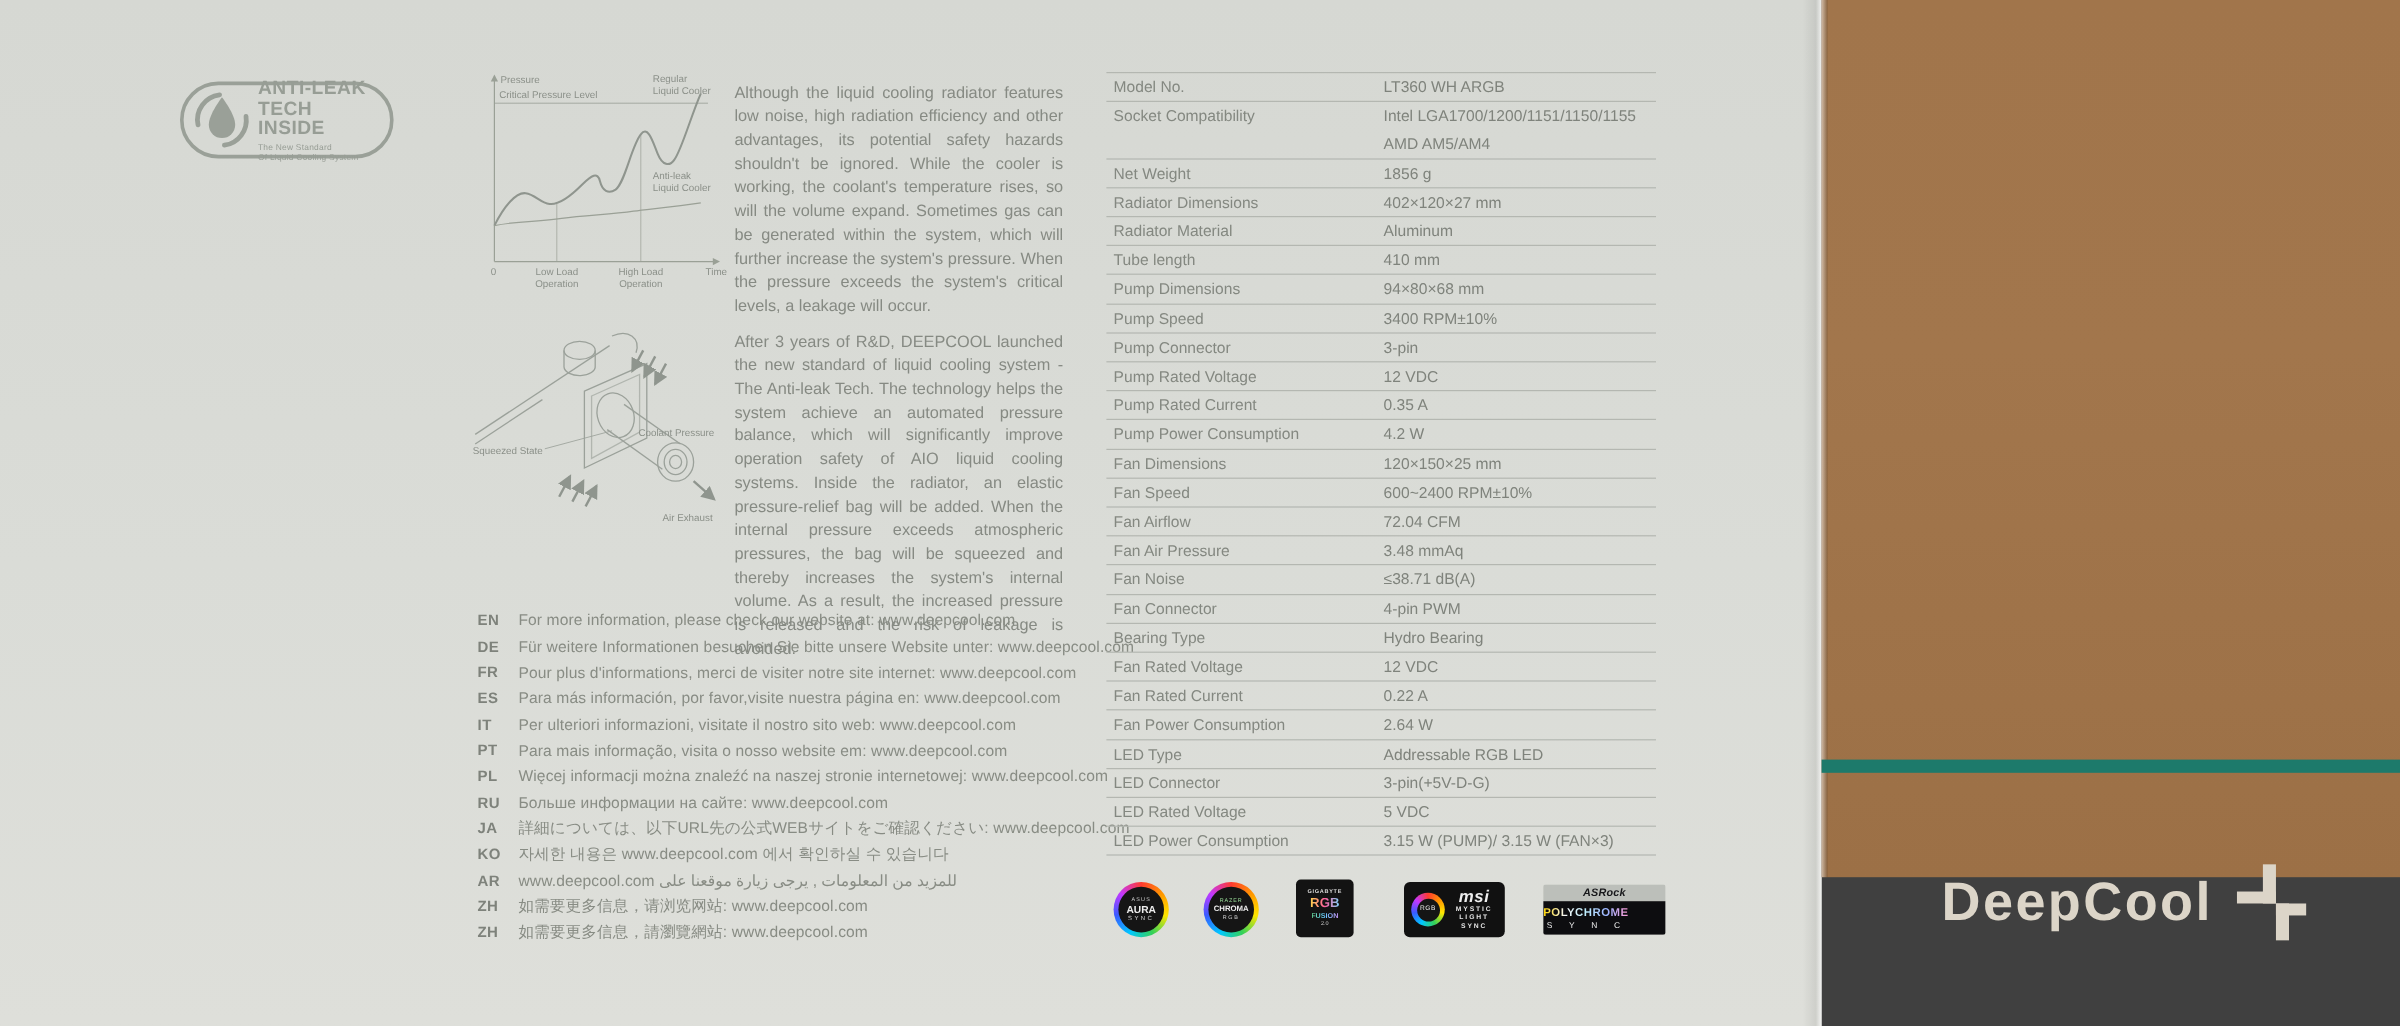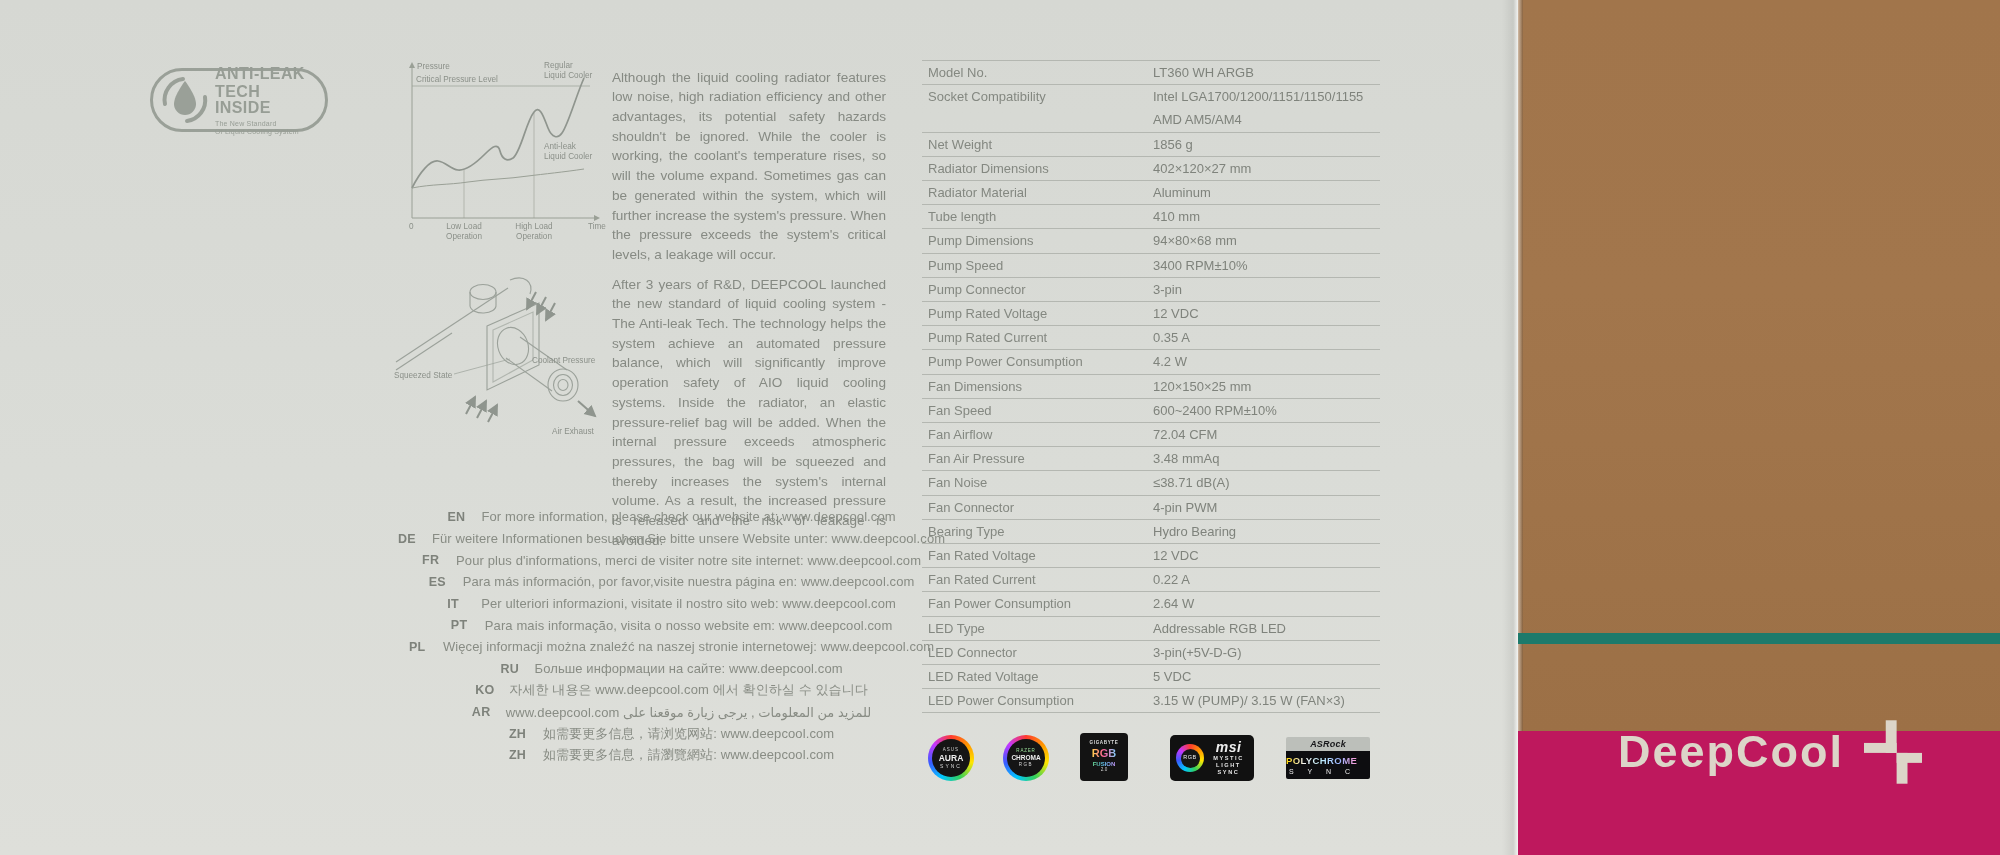--- a/index.html
+++ b/index.html
@@ -1,17 +1,17 @@
 <!DOCTYPE html>
 <html><head>
 <meta charset="utf-8">
 <style>
   html,body{margin:0;padding:0;}
   body{width:2000px;height:855px;overflow:hidden;font-family:"Liberation Sans","DejaVu Sans",sans-serif;}
-  .scene{position:relative;width:2000px;height:855px;background:#be185d;}
+  .scene{position:relative;width:2000px;height:855px;background:#404040;}
 
   
   .panel{position:absolute;left:0;top:0;width:1518px;height:855px;
          background:linear-gradient(180deg,#d6d8d3 0%,#dadcd7 55%,#dedfda 100%);}
   .panel-edge{position:absolute;right:0;top:0;width:16px;height:855px;
          background:linear-gradient(90deg,rgba(0,0,0,0) 0%,rgba(0,0,0,.07) 70%,rgba(255,255,255,.65) 100%);}
 
   
   .antileak{position:absolute;left:150px;top:68px;width:178px;height:64px;
             border:3px solid #9aa098;border-radius:36px;display:flex;align-items:center;
@@ -29,21 +29,21 @@
   .para1{left:612px;top:54px;}
   .para2{left:612px;top:261px;}
 
   
   .chart{position:absolute;left:392px;top:48px;}
   .diagram{position:absolute;left:390px;top:266px;}
   .sketch-text{font-family:"Liberation Sans","DejaVu Sans",sans-serif;fill:#8b9089;font-size:8.2px;}
 
   
   .langs{position:absolute;left:398px;top:506px;color:#888c84;font-size:13px;}
-  .lang-row{display:flex;height:21.7px;align-items:center;white-space:nowrap;justify-content:center;}
+  .lang-row{display:flex;height:21.7px;align-items:center;white-space:nowrap;}
   .lang-code{width:34px;font-weight:700;color:#7e827b;font-size:12.5px;letter-spacing:.3px;flex:0 0 auto;}
   .lang-text{letter-spacing:.1px;}
 
   
   .specs{position:absolute;left:922px;top:60px;width:458px;color:#82867f;font-size:13px;}
   .spec-row{display:flex;border-top:1px solid #b4b7b1;}
   .spec-row:last-child{border-bottom:1px solid #b4b7b1;}
   .spec-label{width:225px;flex:0 0 auto;padding-left:6px;line-height:23.2px;color:#84888121;color:#848881;}
   .spec-values{flex:1;}
   .spec-value-line{line-height:23.2px;color:#7f837c;}
@@ -76,21 +76,21 @@
         background:linear-gradient(90deg,#6ee7a0,#66c7ff,#c79bff);-webkit-background-clip:text;background-clip:text;color:transparent;}
   .giga-ver{font-size:4.6px;margin-top:1.5px;color:#cfcfcf;}
   .badge-msi{left:248px;top:3px;width:84px;height:46px;border-radius:5px;background:#111;
         display:flex;align-items:center;padding:0 6px;gap:5px;color:#eee;}
   .badge-msi .ring{width:28px;height:28px;flex:0 0 auto;}
   .badge-msi .ring-inner{width:19px;height:19px;}
   .msi-rgb{font-size:5.5px;letter-spacing:.5px;}
   .msi-col{display:flex;flex-direction:column;align-items:center;flex:1;line-height:1;}
   .msi-brand{font-size:14px;font-weight:700;font-style:italic;letter-spacing:.5px;}
   .msi-line{font-size:5.6px;font-weight:700;letter-spacing:1.6px;margin-top:1.6px;color:#e4e4e4;}
-  .badge-asrock{left:364px;top:5px;width:84px;height:42px;border-radius:2px;overflow:hidden;
+  .badge-asrock{left:364px;top:5px;width:102px;height:42px;border-radius:2px;overflow:hidden;
         display:flex;flex-direction:column;}
   .asrock-top{height:14px;background:#bcbfba;display:flex;align-items:center;justify-content:center;}
   .asrock-brand{font-size:9px;font-weight:700;font-style:italic;color:#17171a;letter-spacing:.2px;}
   .asrock-bottom{flex:1;background:#0d0d10;display:flex;flex-direction:column;align-items:flex-start;justify-content:center;line-height:1;}
   .asrock-main{font-size:9.5px;font-weight:700;letter-spacing:.4px;
         background:linear-gradient(90deg,#ffd400,#f5f5f5,#bfefff,#9bb4ff,#ff9bd6);-webkit-background-clip:text;background-clip:text;color:transparent;}
   .asrock-sub{font-size:7px;color:#f0f0f0;letter-spacing:6px;margin-top:2.5px;text-indent:3px;}
 
   
   .cardboard{position:absolute;left:1518px;top:0;width:482px;height:731px;
@@ -227,20 +227,24 @@
       <div class="lang-row">
         <span class="lang-code">PL</span>
         <span class="lang-text" dir="auto">Więcej informacji można znaleźć na naszej stronie internetowej: www.deepcool.com</span>
       </div>
 
       <div class="lang-row">
         <span class="lang-code">RU</span>
         <span class="lang-text" dir="auto">Больше информации на сайте: www.deepcool.com</span>
       </div>
 
+      <div class="lang-row">
+        <span class="lang-code">JA</span>
+        <span class="lang-text" dir="auto">詳細については、以下URL先の公式WEBサイトをご確認ください: www.deepcool.com</span>
+      </div>
 
       <div class="lang-row">
         <span class="lang-code">KO</span>
         <span class="lang-text" dir="auto">자세한 내용은 www.deepcool.com 에서 확인하실 수 있습니다</span>
       </div>
 
       <div class="lang-row">
         <span class="lang-code">AR</span>
         <span class="lang-text" dir="auto">للمزيد من المعلومات , يرجى زيارة موقعنا على www.deepcool.com</span>
       </div>

